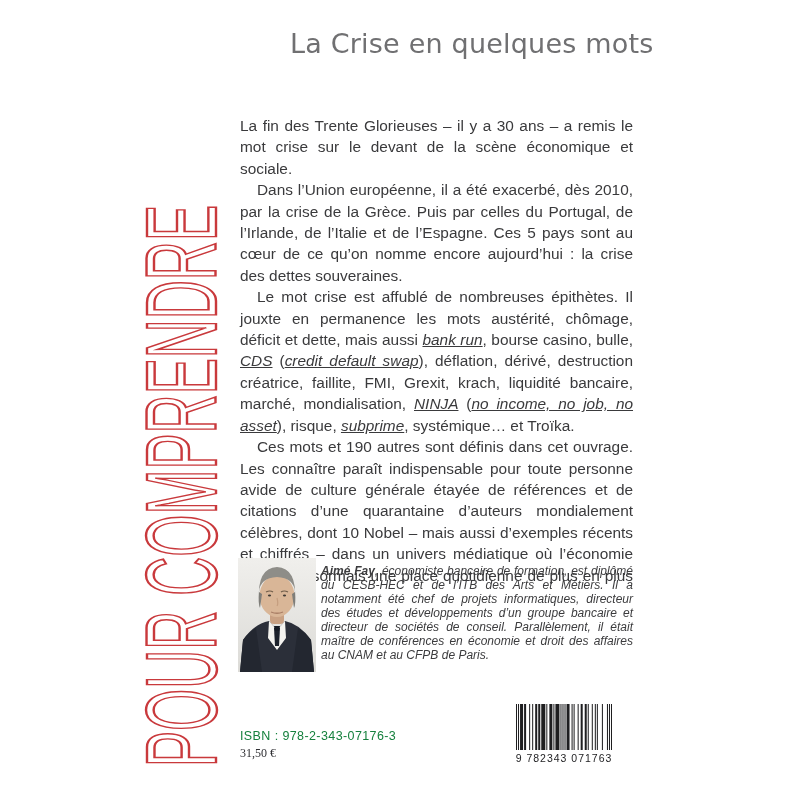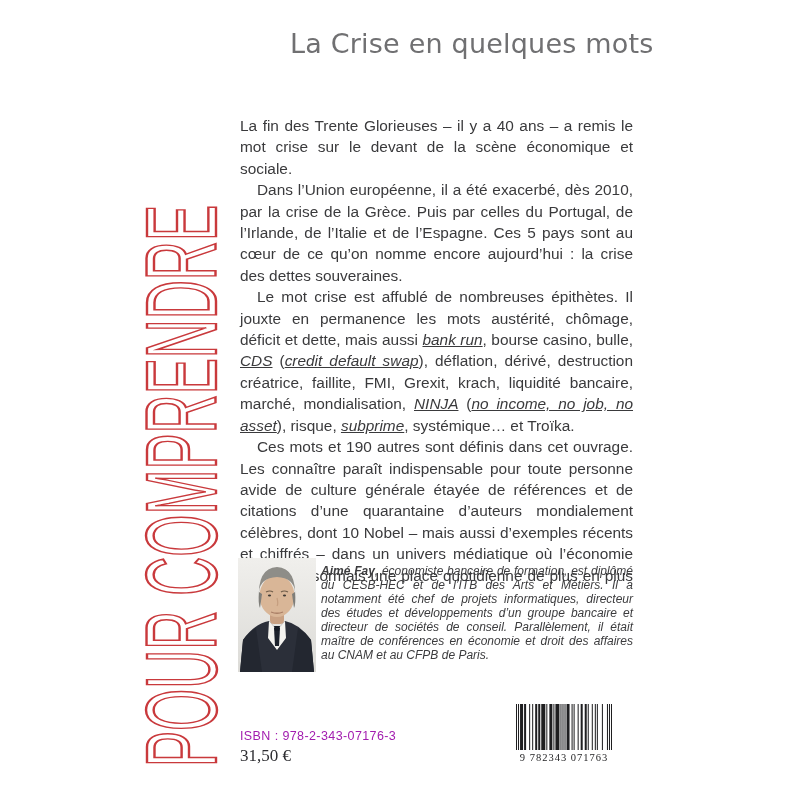--- a/index.html
+++ b/index.html
@@ -35,50 +35,50 @@
   #author-photo { position:absolute; left:238px; top:558px; width:78px; height:114px; }
   #author-bio {
     position:absolute; left:321px; top:564px; width:312px;
     font-size:12px; font-style:italic; line-height:14px;
     color:#3c3c3e; text-align:justify;
   }
   #author-bio .author-name { font-weight:bold; }
   
   #isbn-line {
     position:absolute; left:240px; top:729px;
-    font-size:12.5px; color:#a21caf; letter-spacing:0.4px;
+    font-size:12.5px; color:#15803d; letter-spacing:0.4px;
   }
   #price-line {
     position:absolute; left:240px; top:746px;
     font-family:"Liberation Serif", serif;
-    font-size:17px; color:#2e2e32;
+    font-size:12px; color:#2e2e32;
   }
   #barcode {
     position:absolute; left:514px; top:704px; width:100px;
     background:#ffffff; text-align:center;
   }
   #barcode-digits {
-    font-family:Liberation Serif, serif;
+    font-family:Liberation Sans, sans-serif;
     font-size:10.5px; color:#1d1d1f; letter-spacing:1px;
     margin-top:-2px; white-space:nowrap;
   }
 </style>
 </head>
 <body>
 
 <div id="page">
 
   <svg id="collection-svg" viewBox="0 0 94 800" aria-hidden="true">
     <text transform="translate(88,767) rotate(-90)" font-family="Liberation Sans, sans-serif" font-size="100" textLength="562" lengthAdjust="spacingAndGlyphs" fill="none" stroke="#c9393c" stroke-width="2.4">POUR COMPRENDRE</text>
   </svg>
 
   <div id="book-title">La Crise en quelques mots</div>
 
   <div id="back-text">
-    <p>La fin des Trente Glorieuses – il y a 40 ans – a remis le mot crise sur le devant de la scène économique et sociale.</p>
+    <p>La fin des Trente Glorieuses – il y a 30 ans – a remis le mot crise sur le devant de la scène économique et sociale.</p>
     <p class="indent">Dans l’Union européenne, il a été exacerbé, dès 2010, par la crise de la Grèce. Puis par celles du Portugal, de l’Irlande, de l’Italie et de l’Espagne. Ces 5 pays sont au cœur de ce qu’on nomme encore aujourd’hui : la crise des dettes souveraines.</p>
     <p class="indent"><span>Le mot crise est affublé de nombreuses épithètes. Il jouxte en permanence les mots austérité, chômage, déficit et dette, mais aussi </span><span class="it">bank run</span><span>, bourse casino, bulle, </span><span class="it">CDS</span><span> (</span><span class="it">credit default swap</span><span>), déflation, dérivé, destruction créatrice, faillite, FMI, Grexit, krach, liquidité bancaire, marché, mondialisation, </span><span class="it">NINJA</span><span> (</span><span class="it">no income, no job, no asset</span><span>), risque, </span><span class="it">subprime</span><span>, systémique… et Troïka.</span></p>
     <p class="indent">Ces mots et 190 autres sont définis dans cet ouvrage. Les connaître paraît indispensable pour toute personne avide de culture générale étayée de références et de citations d’une quarantaine d’auteurs mondialement célèbres, dont 10 Nobel – mais aussi d’exemples récents et chiffrés – dans un univers médiatique où l’économie occupe désormais une place quotidienne de plus en plus importante.</p>
   </div>
 
   <svg id="author-photo" viewBox="0 0 78 114" preserveAspectRatio="none">
     <defs>
       <linearGradient id="bgph" x1="0" y1="0" x2="0" y2="1">
         <stop offset="0" stop-color="#f0efec"></stop>
         <stop offset="1" stop-color="#dcdbd7"></stop>

